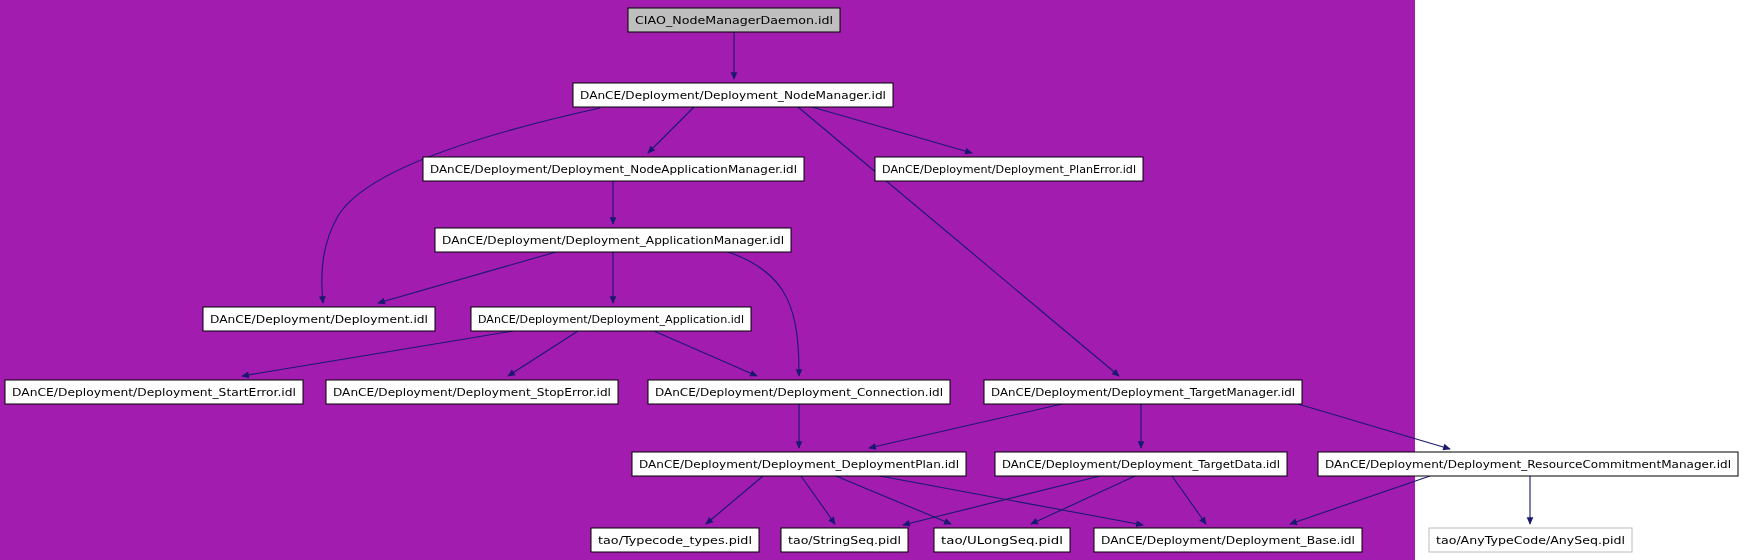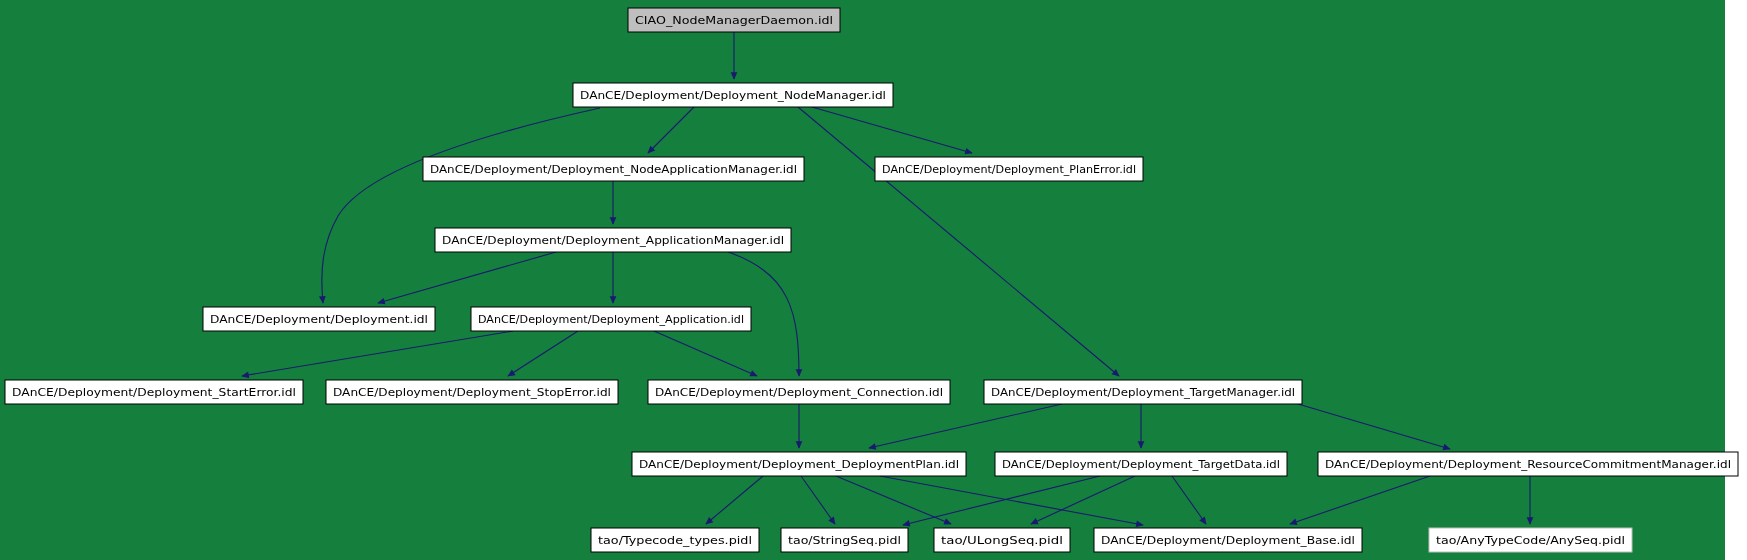--- a/index.html
+++ b/index.html
@@ -3,23 +3,23 @@
 <meta charset="utf-8">
 <title>Include Dependency Graph</title>
 <style>
   html, body {
     margin: 0;
     padding: 0;
     background: #ffffff;
   }
   #canvas {
     position: relative;
-    width: 1725px;
+    width: 1415px;
     height: 560px;
-    background: #15803d;
+    background: #a21caf;
     font-family: "DejaVu Sans", "Liberation Sans", sans-serif;
   }
   svg { display: block; }
   .node rect {
     stroke-width: 1px;
   }
   .node text {
     font-family: "DejaVu Sans", "Liberation Sans", sans-serif;
     font-size: 10.5px;
     fill: #000000;

